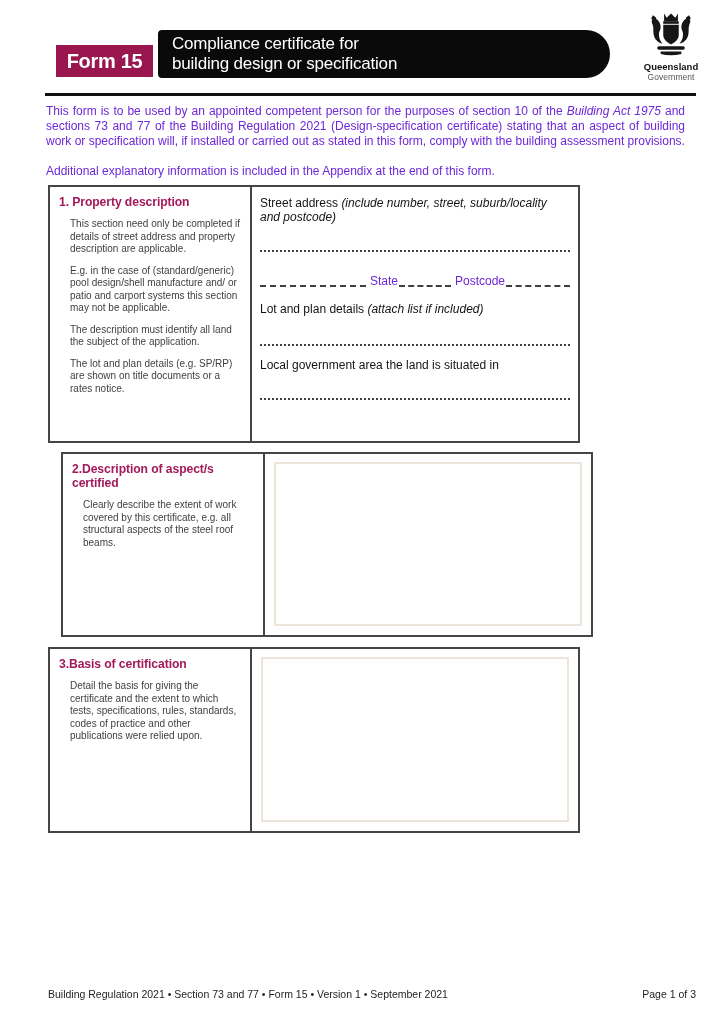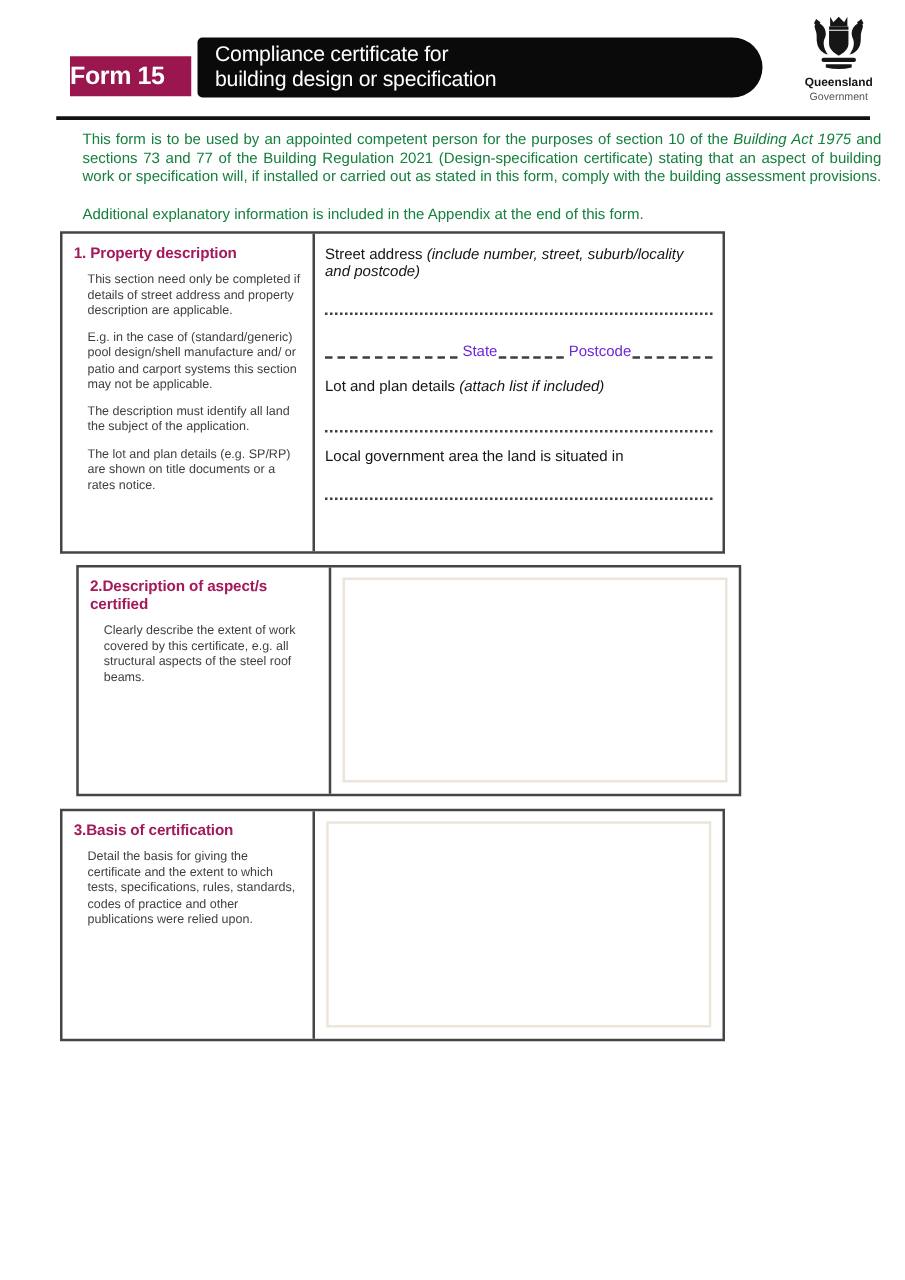--- a/index.html
+++ b/index.html
@@ -10,30 +10,30 @@
   
   .title-pill {
     position: absolute; left: 158px; top: 30px; width: 452px; height: 48px;
     background: #0a0a0a; border-radius: 4px 24px 24px 4px;
     color: #fff; padding: 4px 14px 0 14px;
     font-size: 17px; line-height: 1.2; letter-spacing: -0.2px;
   }
   .form-badge {
     position: absolute; left: 56px; top: 45px; width: 97px; height: 32px;
     background: #99164f; color: #fff; font-weight: bold; font-size: 20px;
-    display: flex; align-items: center; justify-content: flex-start; letter-spacing: -0.3px;
+    display: flex; align-items: center; justify-content: center; letter-spacing: -0.3px;
   }
   .logo { position: absolute; left: 640px; top: 10px; width: 62px; text-align: center; }
   .logo svg { display: block; margin: 0 auto; }
   .logo-name { font-size: 9.5px; font-weight: bold; color: #111; margin-top: 1px; }
   .logo-sub  { font-size: 8.5px; color: #555; margin-top: 0px; }
   .header-rule { position: absolute; left: 45px; top: 93px; width: 651px; height: 3px; background: #111; }
 
   
-  .intro { position: absolute; left: 66px; top: 104px; width: 639px; font-size: 12px; line-height: 1.24; color: #15803d; }
+  .intro { position: absolute; left: 46px; top: 104px; width: 639px; font-size: 12px; line-height: 1.24; color: #6d28d9; }
   .intro p + p { margin-top: 15px; }
   .intro .p1 { text-align: justify; }
 
   
   .sec { position: absolute; left: 48px; width: 532px; border: 2px solid #454545; background: #fff; display: flex; }
   .sec-1 { top: 185px; height: 258px; }
   .sec-2 { top: 452px; height: 185px; margin-left: 13px; }
   .sec-3 { top: 647px; height: 186px; }
   .sec-left { width: 202px; border-right: 2px solid #454545; padding: 8px 8px 4px 9px; overflow: hidden; }
   .sec-left h3 { font-size: 12.2px; color: #a3195b; letter-spacing: -0.1px; }
@@ -135,14 +135,18 @@
   <div class="sec sec-3">
     <div class="sec-left">
       <h3>3.Basis of certification</h3>
       <p>Detail the basis for giving the certificate and the extent to which tests, specifications, rules, standards, codes of practice and other publications were relied upon.</p>
     </div>
     <div class="sec-right">
       <div class="inner-box"></div>
     </div>
   </div>
 
+  <div class="footer">
+    <span>Building Regulation 2021 • Section 73 and 77 • Form 15 • Version 1 • September 2021</span>
+    <span>Page 1 of 3</span>
+  </div>
 
 </div>
 
 </body></html>

